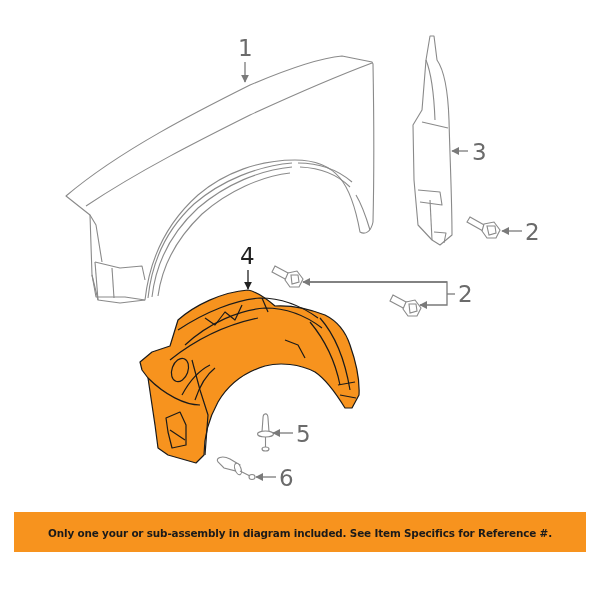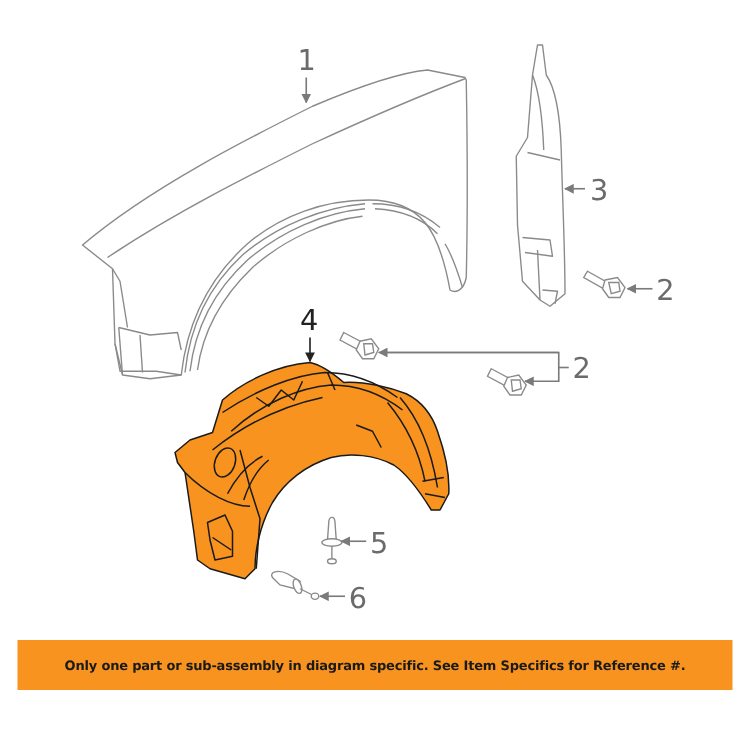--- a/index.html
+++ b/index.html
@@ -120,14 +120,14 @@
     <path d="M218,462 C215,458 222,455 230,459 L240,465 L236,471 L224,468 Z"></path>
     <ellipse cx="238" cy="469" rx="3" ry="6" transform="rotate(-20 238 469)"></ellipse>
     <line x1="240" y1="471" x2="250" y2="476"></line>
     <ellipse cx="252" cy="477" rx="3" ry="2.5"></ellipse>
   </g>
   <line x1="276" y1="477" x2="256" y2="477" stroke="#7a7a7a" stroke-width="1.3" marker-end="url(#arrowGray)"></line>
   <text class="callout" x="279" y="486">6</text>
 </svg>
 
 <div class="banner">
-  <div class="banner-line">Only one part or sub-assembly in diagram specific. See Item Specifics for Reference #.</div>
+  <div class="banner-line">Only one your or sub-assembly in diagram included. See Item Specifics for Reference #.</div>
 </div>
 
 </body></html>

